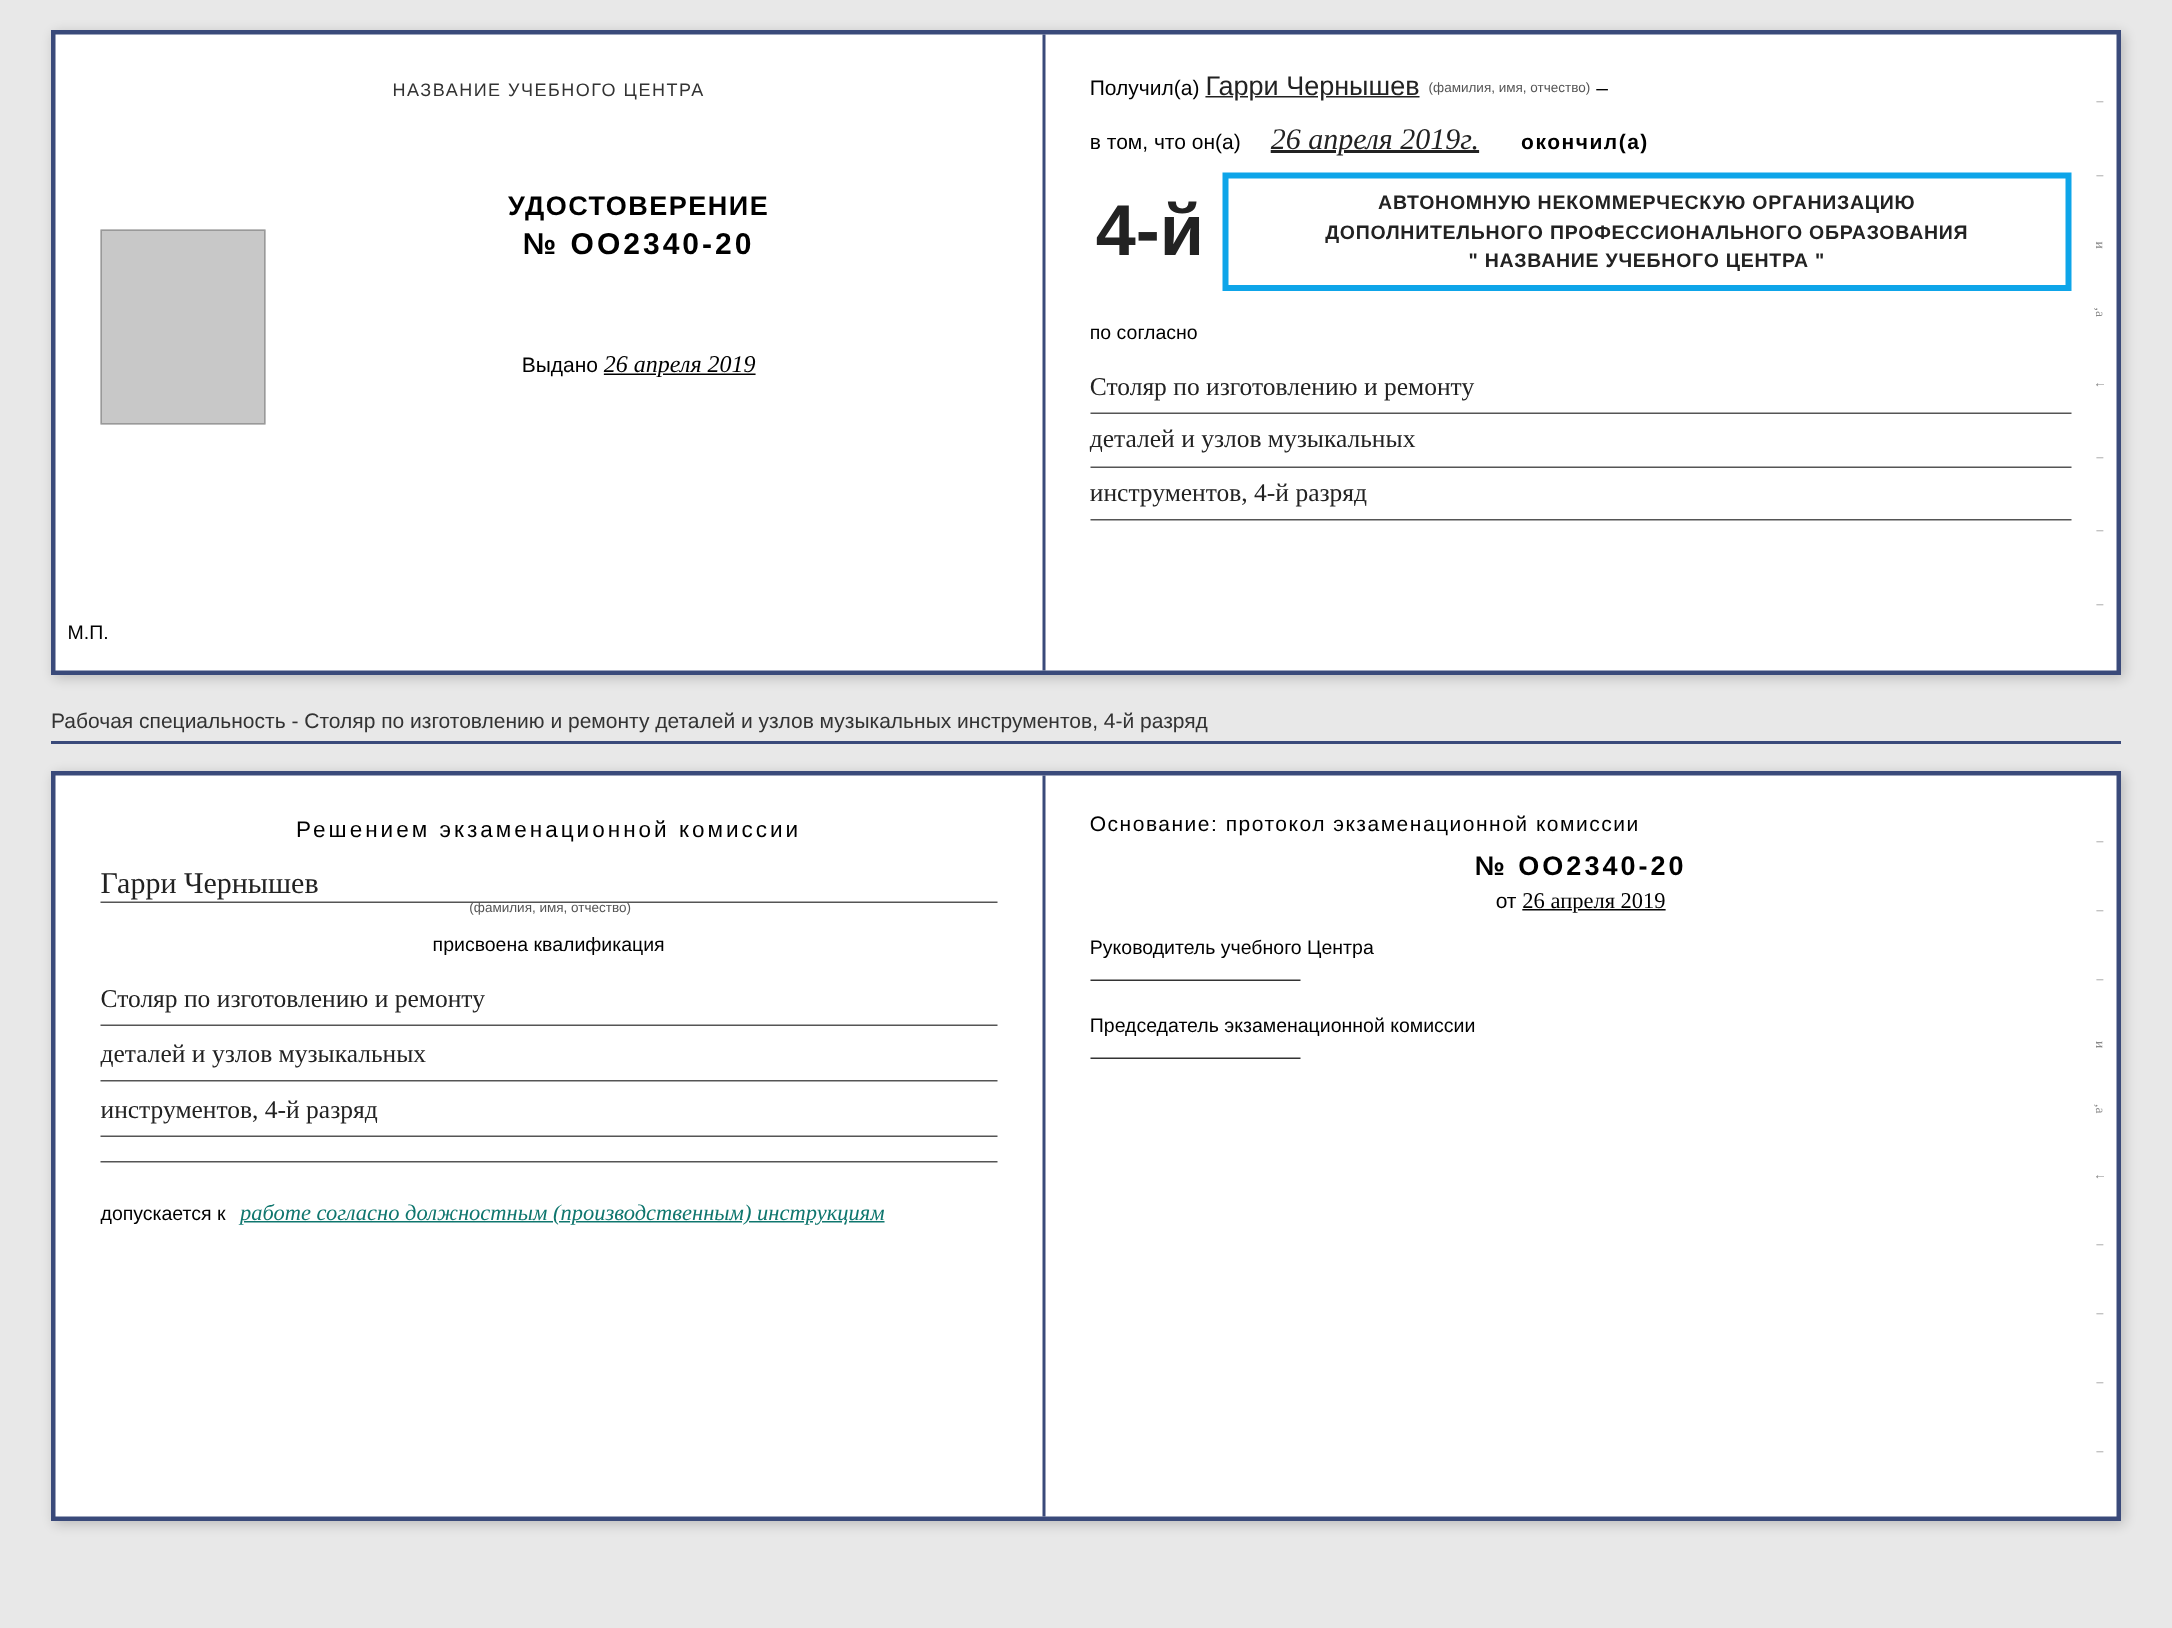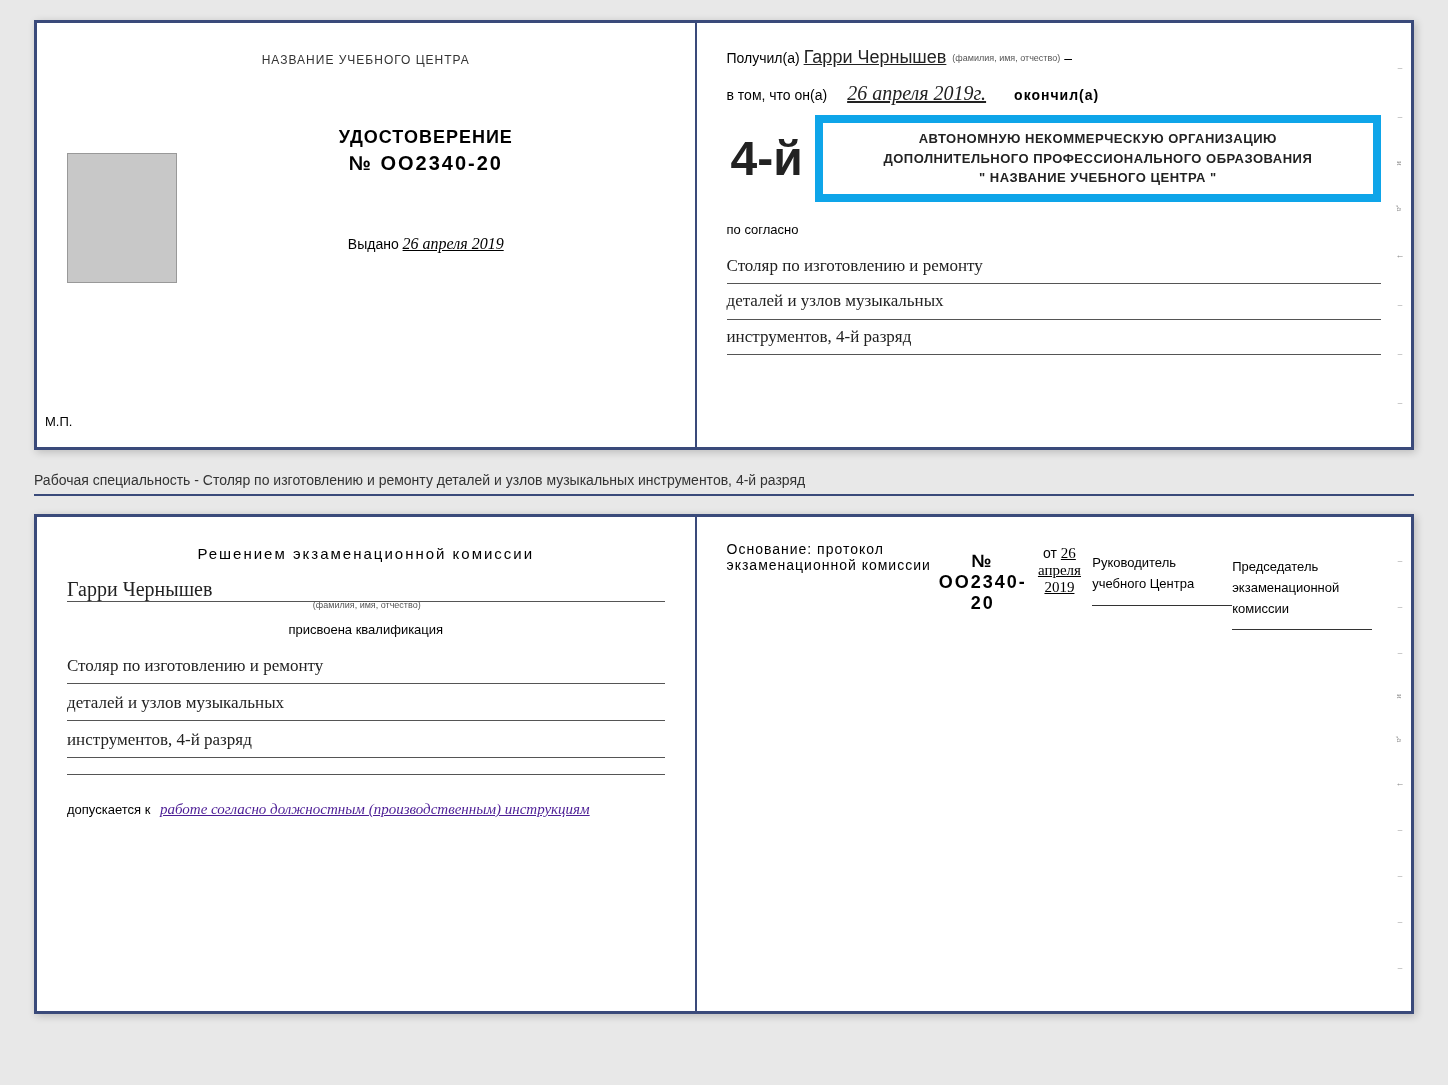--- a/index.html
+++ b/index.html
@@ -140,21 +140,21 @@
     .big-year {
       font-size: 48px;
       font-weight: bold;
       font-family: Arial, sans-serif;
       color: #222;
       line-height: 1;
       margin: 0 4px;
     }
 
     .org-block {
-      border: 8px solid #0ea5e9;
+      border: 4px solid #0ea5e9;
       padding: 6px 12px;
       text-align: center;
       font-size: 13px;
       font-family: Arial, sans-serif;
       font-weight: bold;
       letter-spacing: 0.5px;
       line-height: 1.5;
       color: #222;
       margin: 0 0 2px 0;
       position: relative;
@@ -209,21 +209,21 @@
       display: flex;
       flex-direction: column;
       gap: 6px;
       position: relative;
     }
 
     .doc-bottom-right {
       width: 52%;
       padding: 24px 30px 20px 30px;
       display: flex;
-      flex-direction: row;
+      flex-direction: column;
       gap: 0;
       position: relative;
     }
 
     .decision-title {
       font-size: 15px;
       font-family: Arial, sans-serif;
       letter-spacing: 2px;
       text-align: center;
       font-weight: normal;
@@ -262,21 +262,21 @@
     .allowed-label {
       font-size: 13px;
       font-family: Arial, sans-serif;
       margin-top: 20px;
     }
 
     .allowed-value {
       font-family: 'Comic Sans MS', cursive;
       font-size: 15px;
       font-style: italic;
-      color: #4c1d95;
+      color: #0f766e;
       text-decoration: underline;
       text-align: right;
     }
 
     
     .basis-label {
       font-size: 14px;
       font-family: Arial, sans-serif;
       letter-spacing: 1px;
     }

